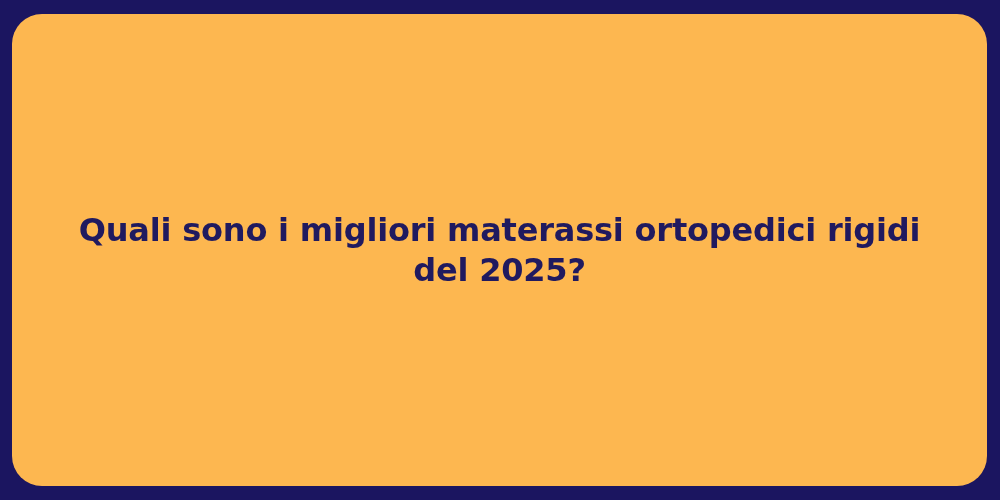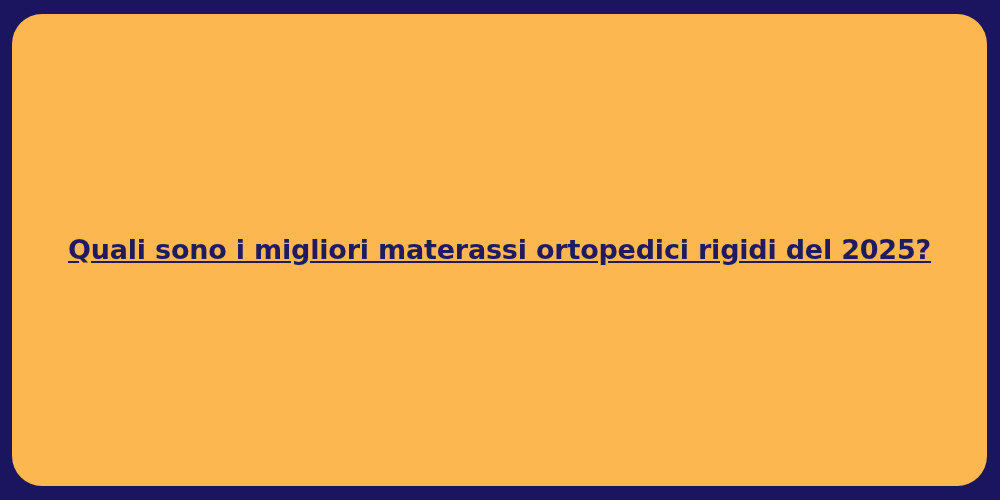--- a/index.html
+++ b/index.html
@@ -41,27 +41,26 @@
   }
 
   
   .headline {
     display: block;
     margin: 0;
     padding: 0 40px;
     max-width: 900px;
 
     font-family: "DejaVu Sans", sans-serif;
-    font-size: 27px;
+    font-size: 32px;
     font-weight: 700;
     line-height: 1.25;
     letter-spacing: -0.2px;
     color: #201a5f;
     white-space: normal;
-    text-decoration: underline;
   }
 </style>
 </head>
 <body>
 
 <div class="card-frame">
   <div class="card-panel">
     <h1 class="headline">Quali sono i migliori materassi ortopedici rigidi del 2025?</h1>
   </div>
 </div>

